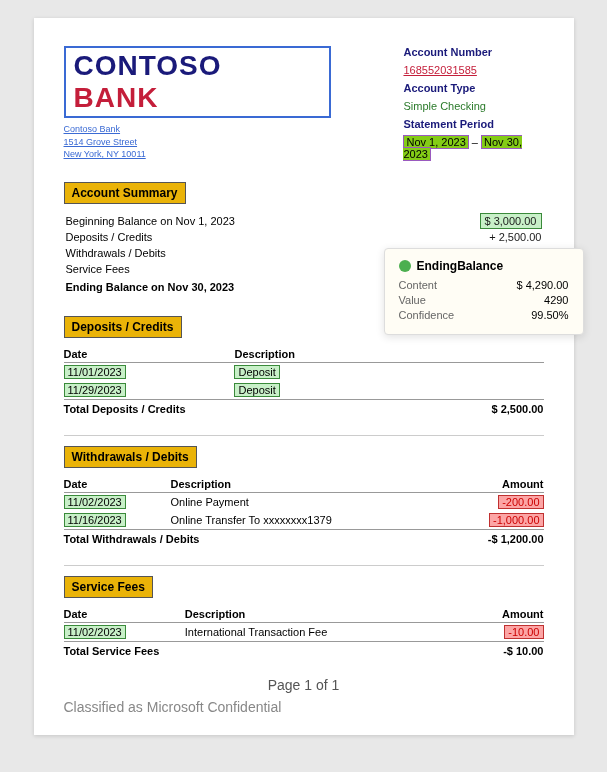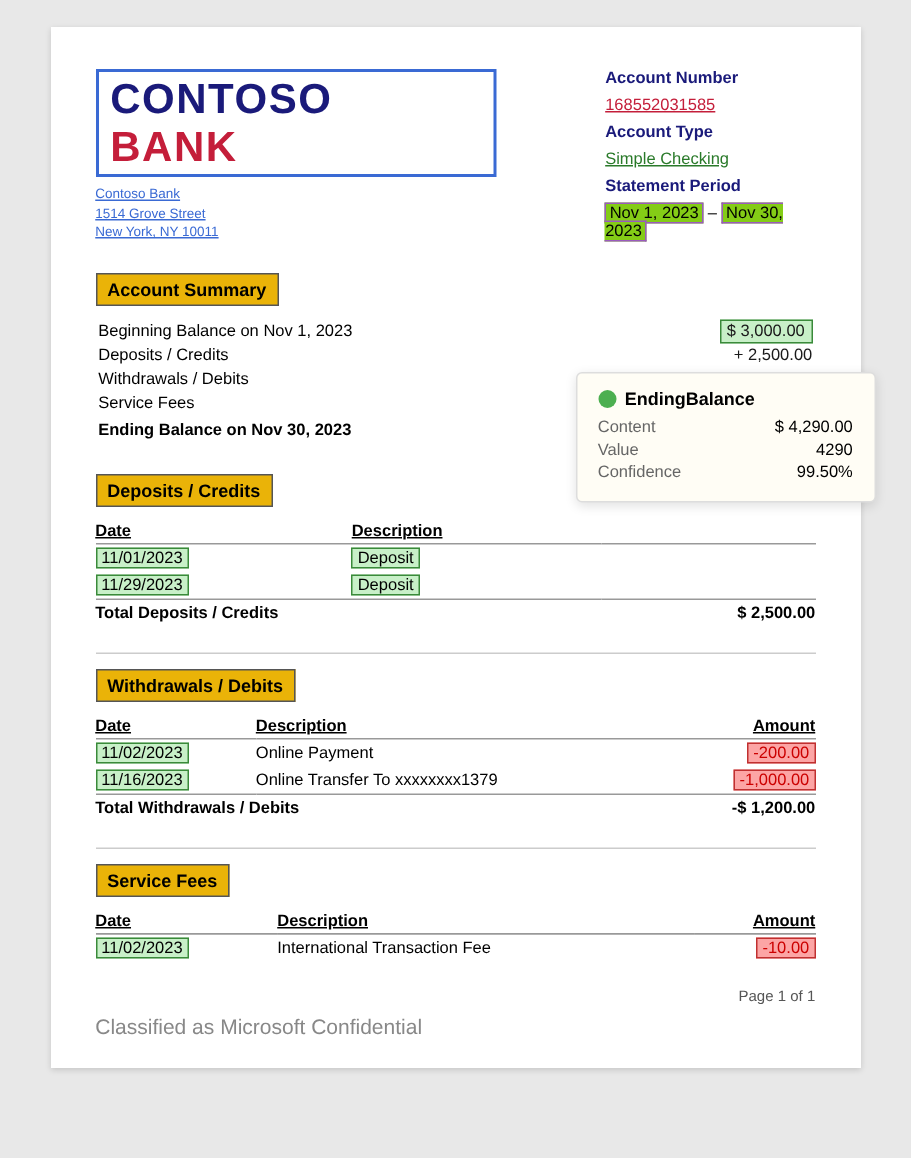--- a/index.html
+++ b/index.html
@@ -64,21 +64,20 @@
       color: #1a1a7a;
       font-size: 11px;
     }
     .account-info .value {
       color: #c41e3a;
       text-decoration: underline;
       font-size: 11px;
     }
     .account-info .value-plain {
       color: #2a7a2a;
-      text-decoration: underline;
       font-size: 11px;
     }
     .account-info div { margin-bottom: 6px; margin-left: 36px; }
 
     
     .customer-section {
       margin-top: 10px;
       margin-bottom: 18px;
     }
     .customer-name {
@@ -128,21 +127,21 @@
       background: #c8f0c8;
       border: 1.5px solid #3a8a3a;
       padding: 1px 4px;
       font-size: 11px;
     }
 
     
     .deposits-section { margin-bottom: 18px; }
     .data-table { width: 100%; font-size: 11px; border-collapse: collapse; }
     .data-table thead tr { border-bottom: 1px solid #999; }
-    .data-table thead td { font-weight: bold; padding: 2px 0; text-decoration: underline; }
+    .data-table thead td { font-weight: bold; padding: 2px 0; }
     .data-table tbody td { padding: 2px 0; }
     .data-table .total-row td { font-weight: bold; border-top: 1px solid #999; padding-top: 3px; }
     .data-table .total-row td:last-child { text-align: right; }
     .data-table .amount-col { text-align: right; }
     .cell-green {
       background: #c8f0c8;
       border: 1.5px solid #3a8a3a;
       display: inline-block;
       padding: 0 3px;
     }
@@ -190,22 +189,22 @@
       border-radius: 50%;
       display: inline-block;
       flex-shrink: 0;
     }
     .tooltip-row { display: flex; justify-content: space-between; margin-bottom: 3px; }
     .tooltip-label { color: #666; }
     .tooltip-value { font-weight: 500; }
 
     
     .page-footer {
-      text-align: right;
-      font-size: 10px;
+      text-align: center;
+      font-size: 14px;
       color: #555;
       margin-top: 14px;
     }
     .confidential {
       font-size: 14px;
       color: #888;
       margin-top: 6px;
     }
 
     
@@ -398,20 +397,24 @@
         <tbody>
           <tr>
             <td>
               <span class="cell-date">11/02/2023</span>
             </td>
             <td>International Transaction Fee</td>
             <td class="amount-col">
               <span class="cell-red">-10.00</span>
             </td>
           </tr>
+          <tr class="total-row">
+            <td colspan="2">Total Service Fees</td>
+            <td>-$ 10.00</td>
+          </tr>
         </tbody>
       </table>
     </div>
 
     <div class="page-footer">
       <span>Page 1 of 1</span>
     </div>
     <div class="confidential">Classified as Microsoft Confidential</div>
 
   </div>

